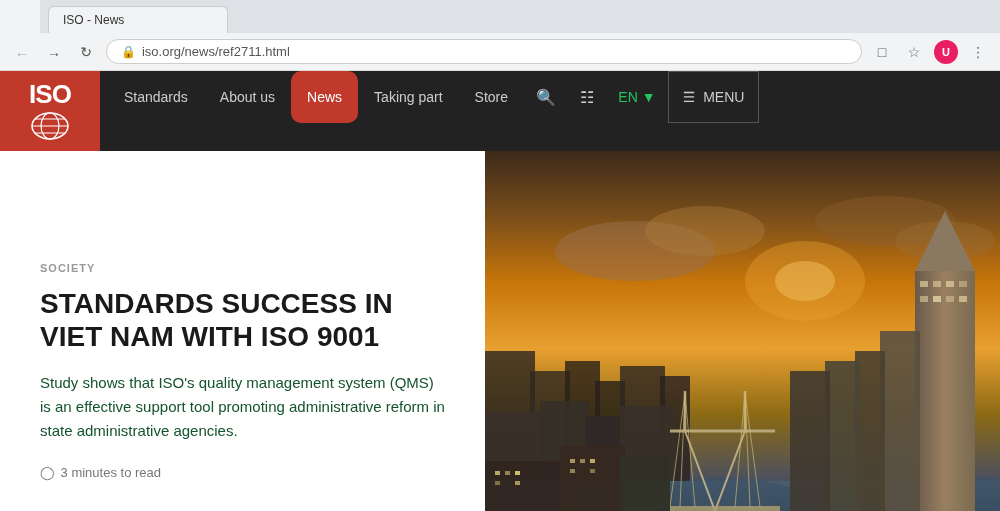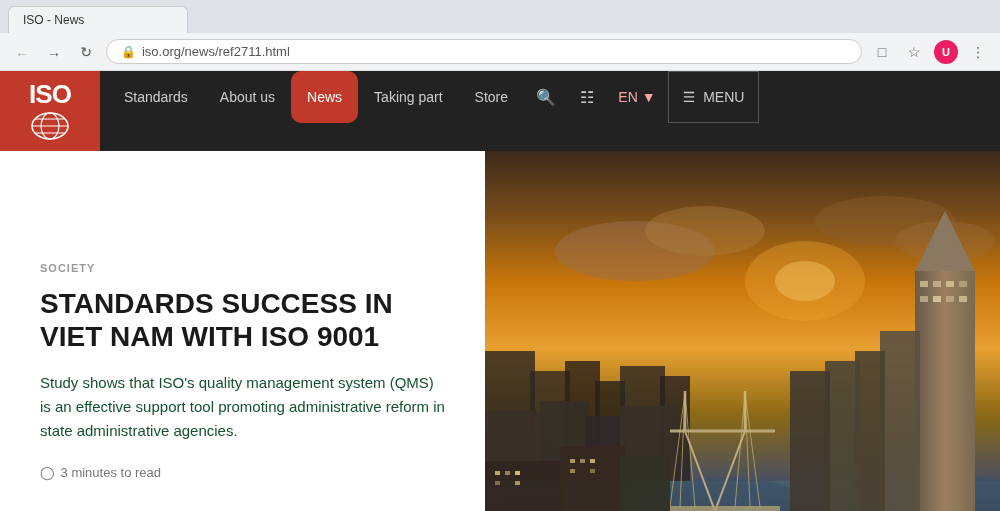--- a/index.html
+++ b/index.html
@@ -8,20 +8,21 @@
     
     .browser-chrome {
       background: #f1f3f4;
       border-bottom: 1px solid #ddd;
     }
     .browser-tabs {
       background: #dee1e6;
       padding: 6px 0 0 8px;
       display: flex;
       align-items: flex-end;
+      margin-left: 40px;
     }
     .browser-tab {
       background: #f1f3f4;
       padding: 6px 14px;
       font-size: 12px;
       color: #333;
       border-radius: 6px 6px 0 0;
       border: 1px solid #ccc;
       border-bottom: none;
       min-width: 180px;
@@ -105,21 +106,21 @@
     }
     .iso-nav-icon {
       padding: 0 12px;
       color: #ccc;
       font-size: 16px;
       cursor: pointer;
       display: flex; align-items: center;
       height: 52px;
     }
     .iso-nav-lang {
-      color: #fca5a5;
+      color: #22c55e;
       font-size: 14px;
       padding: 0 12px;
       height: 52px;
       display: flex; align-items: center;
       cursor: pointer;
       gap: 4px;
     }
     .iso-nav-menu {
       border: 1px solid #555;
       color: #ccc;

